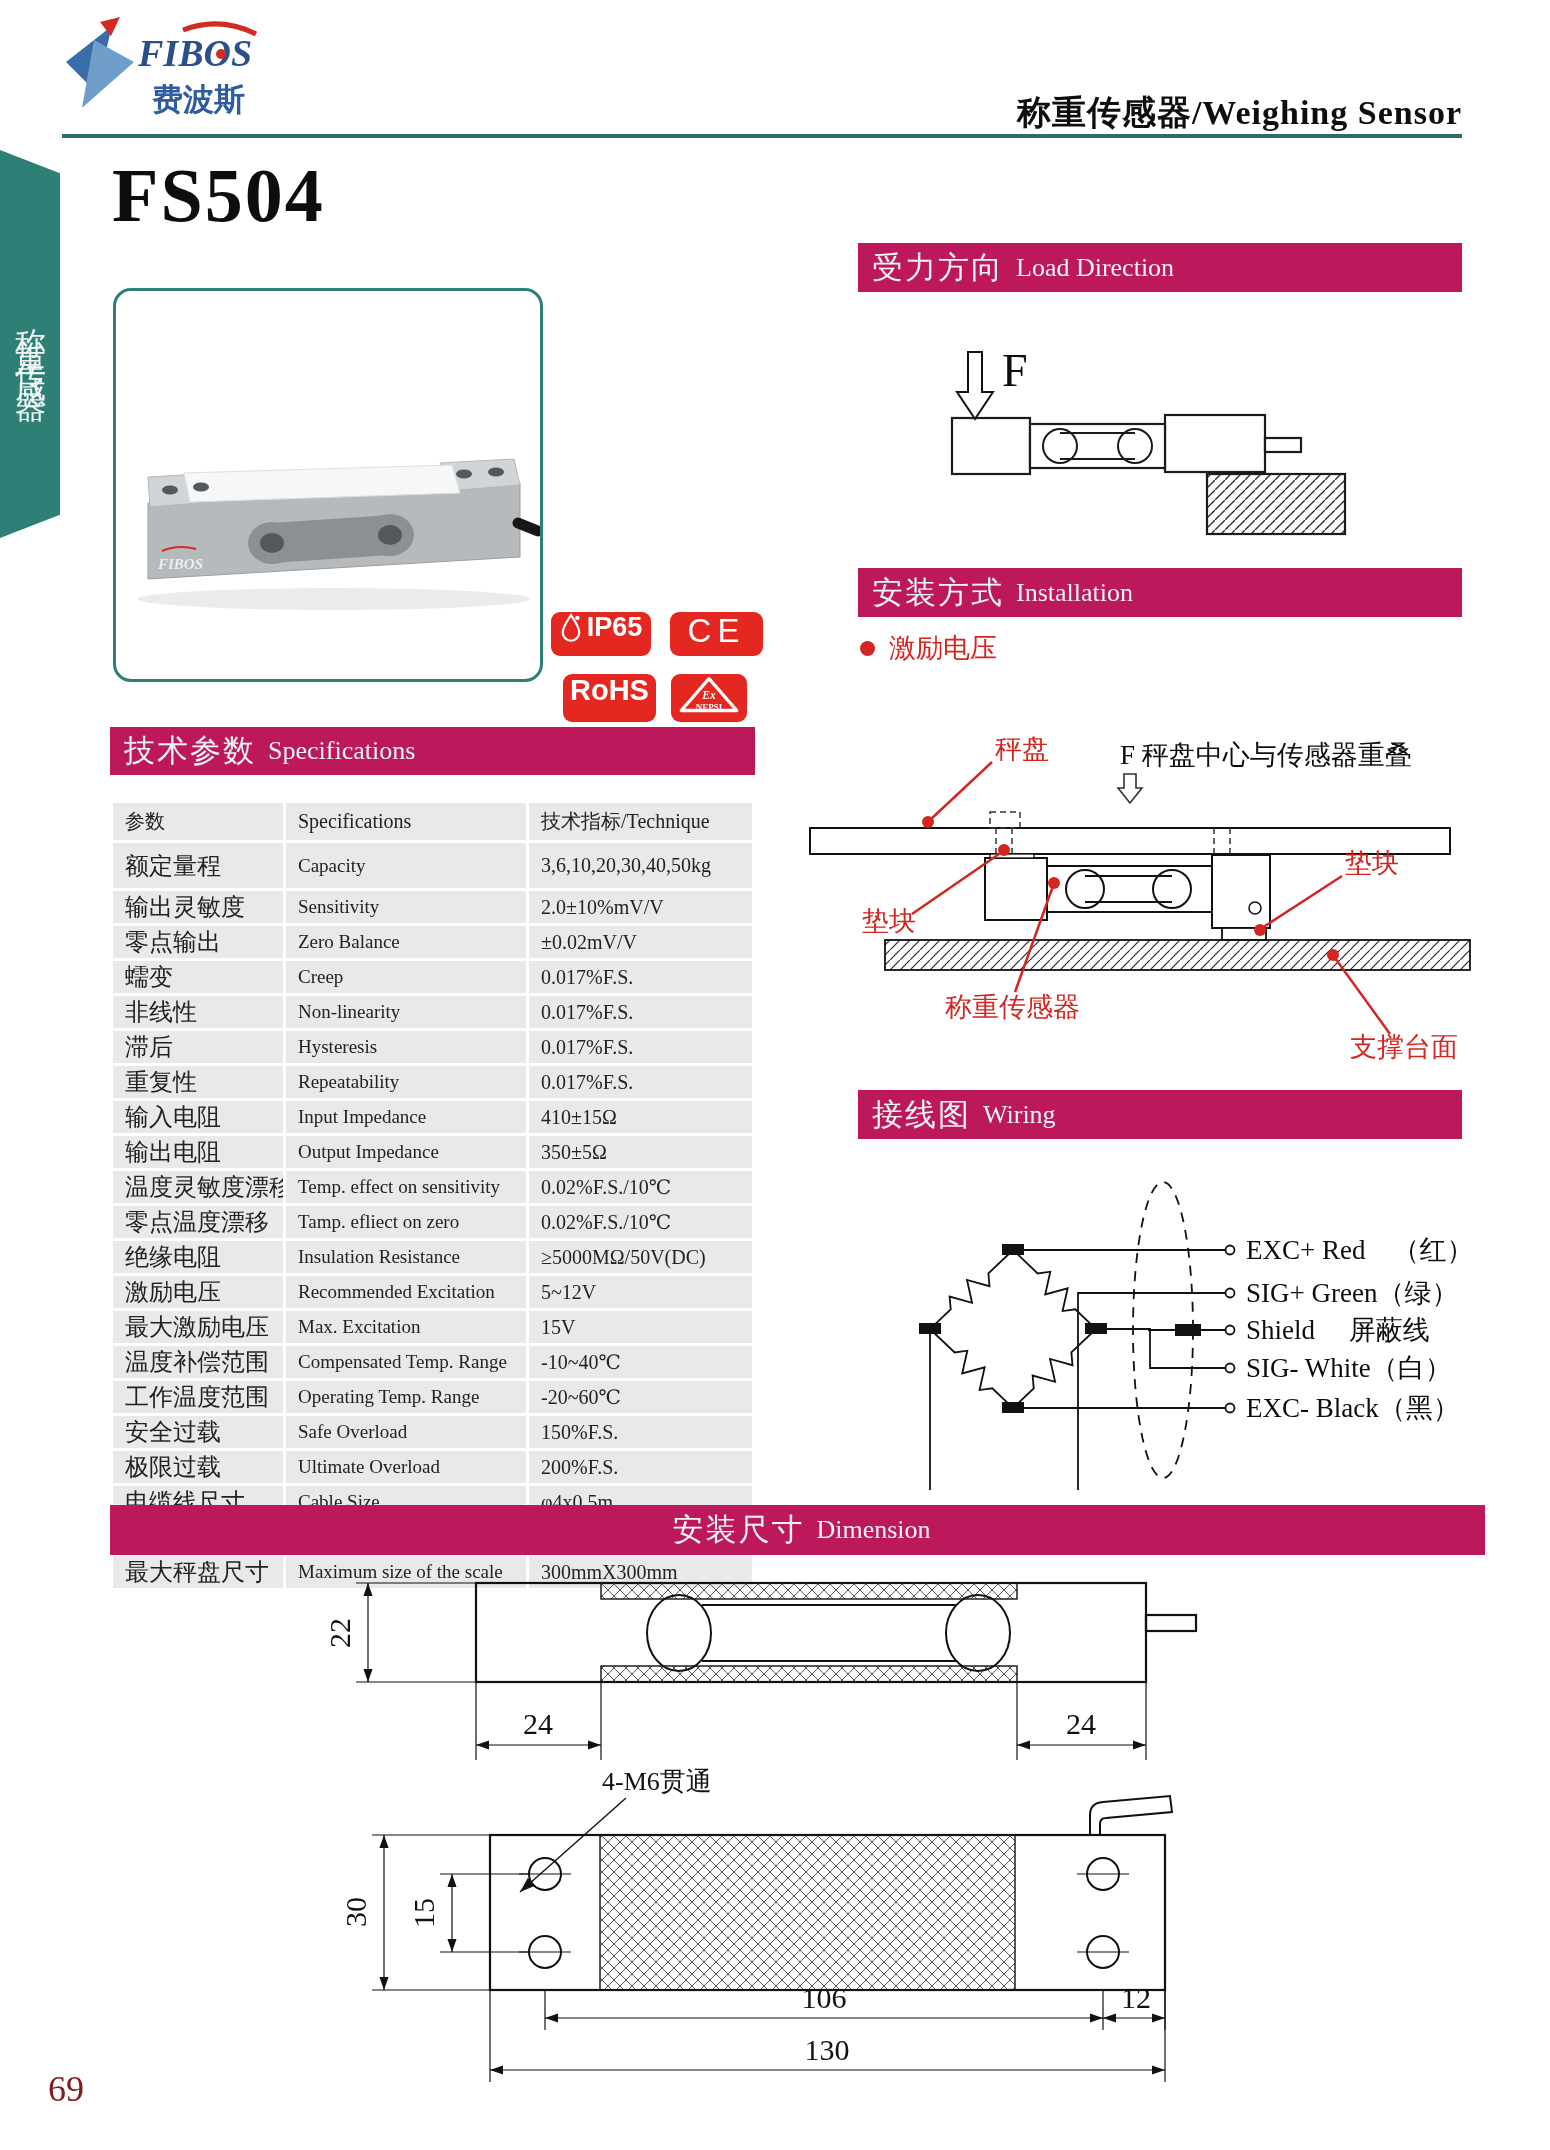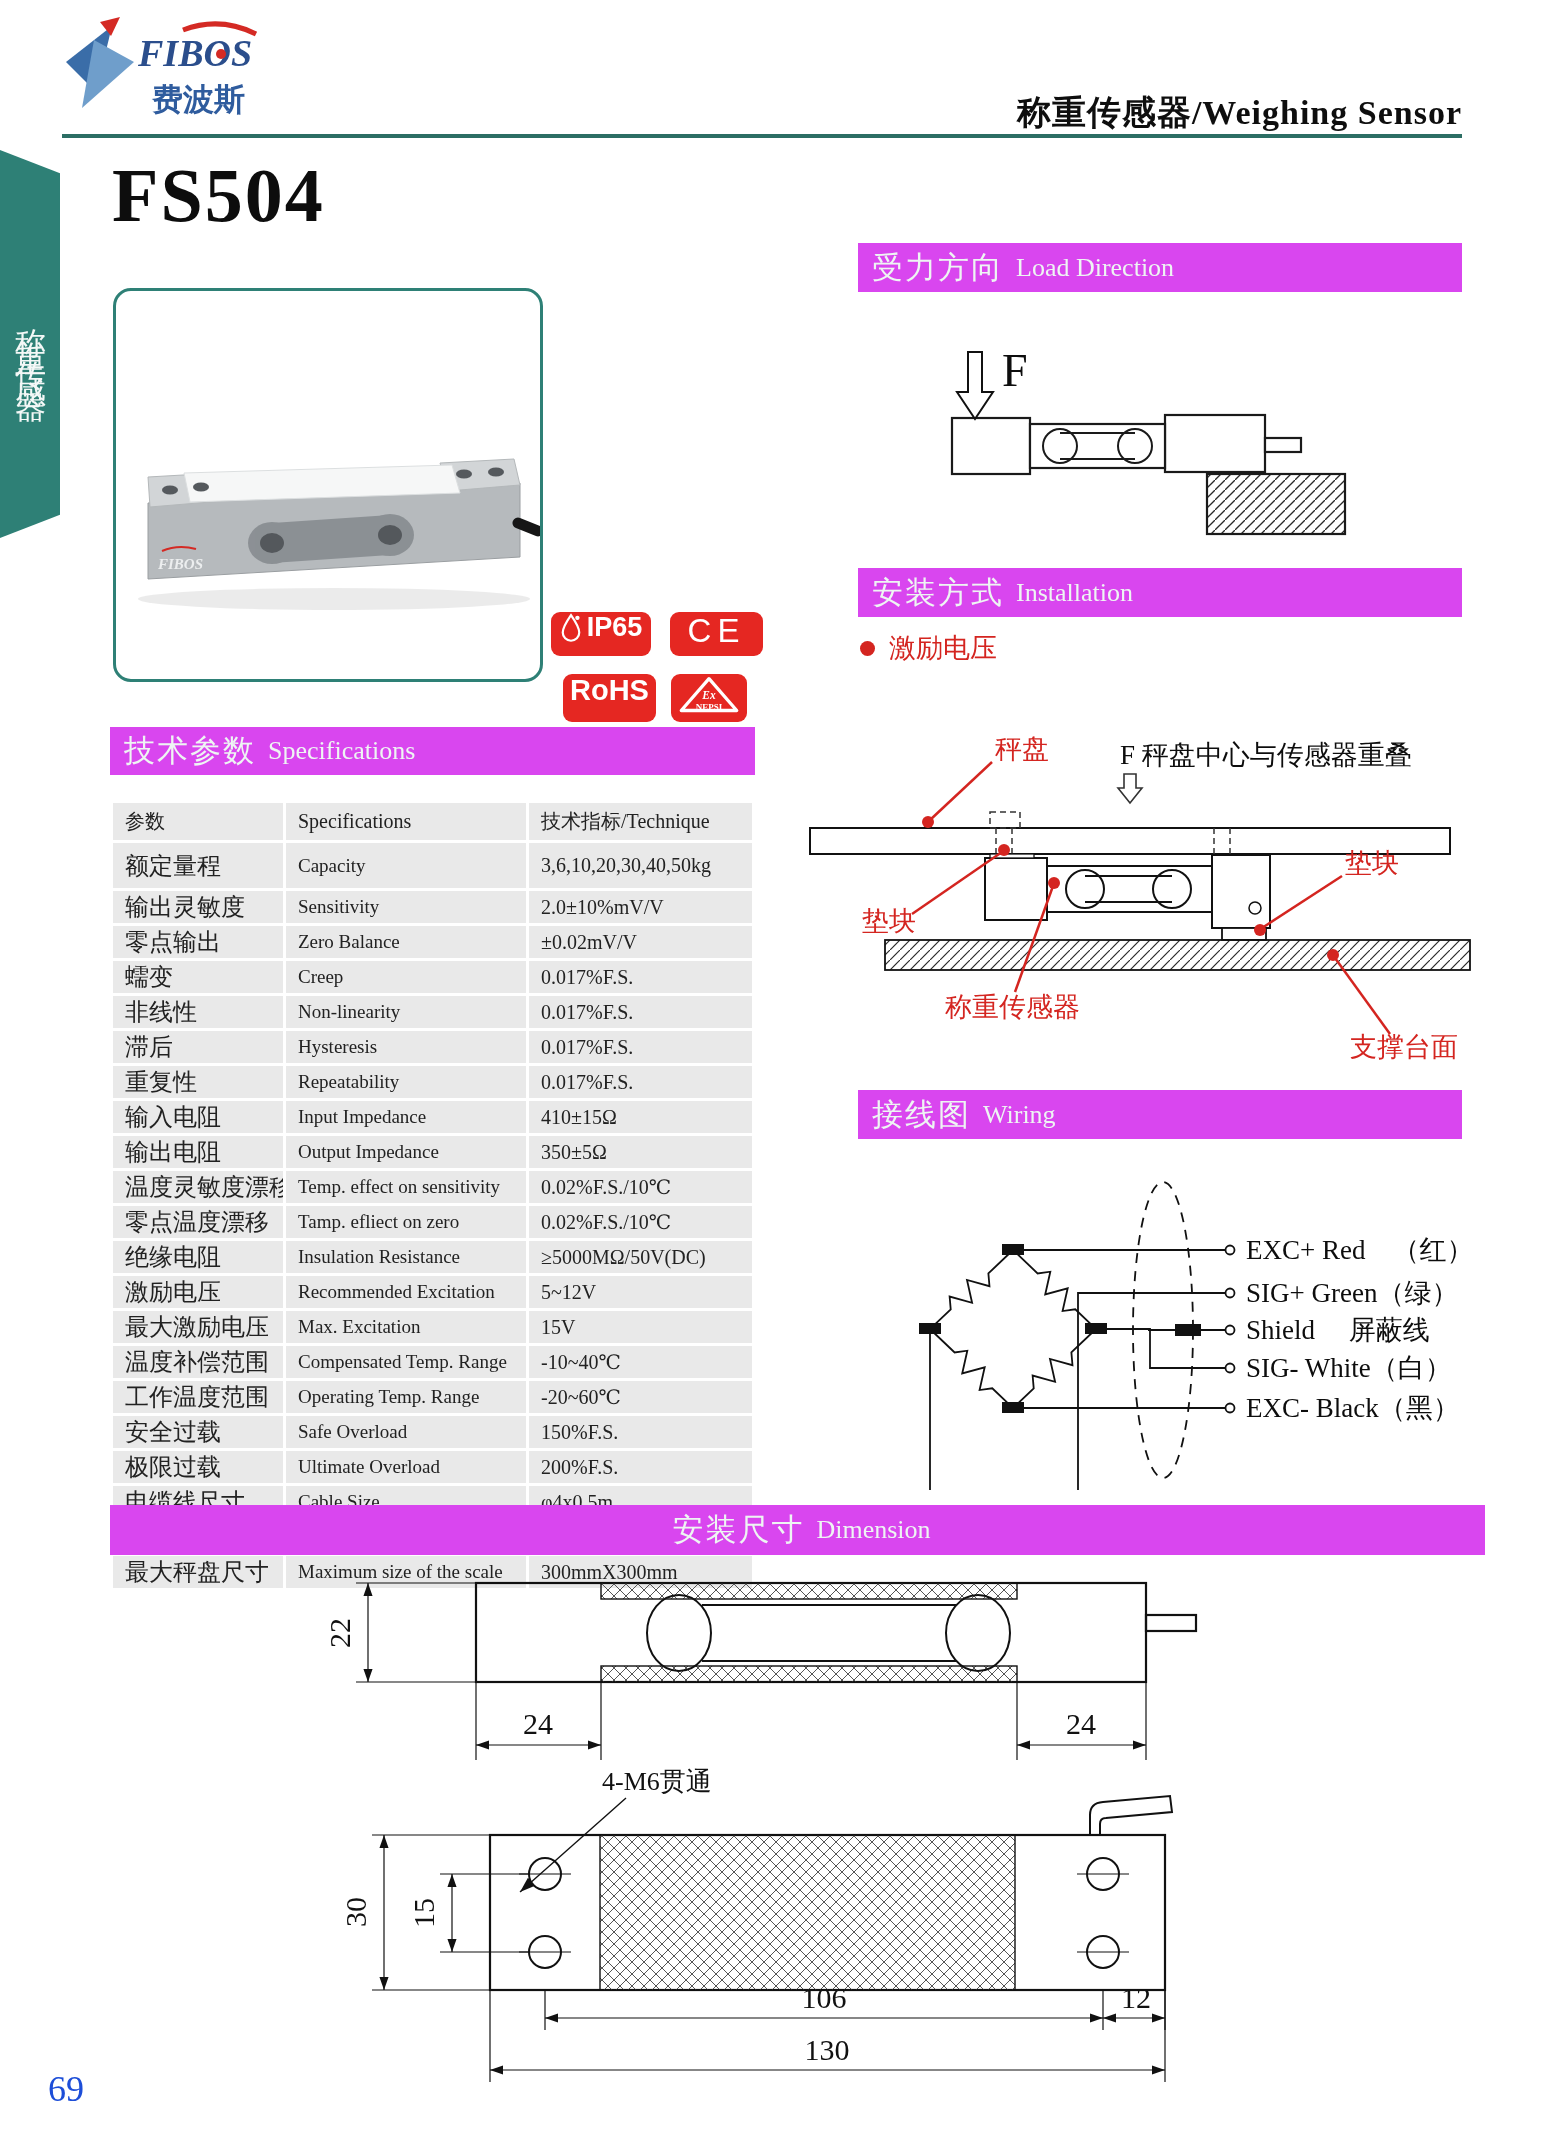--- a/index.html
+++ b/index.html
@@ -15,38 +15,38 @@
             font-size:31px;letter-spacing:16px;font-weight:500;}
   .model{font-size:76px;font-weight:bold;letter-spacing:2px;color:#0d0d0d;}
   .photo-box{border:3px solid #2E8076;border-radius:18px;background:#fff;}
   
   .badge{background:#E52722;border-radius:9px;color:#fff;display:flex;
          justify-content:center;font-family:"Liberation Sans","DejaVu Sans",sans-serif;gap:5px;}
   .badge .t1{font-size:27px;font-weight:bold;}
   .badge.ce{font-size:33px;letter-spacing:6px;font-weight:500;}
   .badge.rohs{font-size:29px;font-weight:bold;}
   
-  .bar{background:#d946ef;color:#eef5f3;display:flex;align-items:center;padding-left:14px;box-sizing:border-box;}
+  .bar{background:#be185d;color:#eef5f3;display:flex;align-items:center;padding-left:14px;box-sizing:border-box;}
   .bar .cn{font-size:31px;letter-spacing:2px;}
   .bar .en{font-size:26px;margin-left:12px;}
   .bar.center{justify-content:center;padding-left:8px;}
   
   table.specs{border-collapse:separate;border-spacing:3px;width:645px;table-layout:fixed;}
   table.specs th,table.specs td{background:#e9e9e9;vertical-align:middle;text-align:left;
       font-weight:normal;padding:0 0 0 12px;color:#222;overflow:hidden;white-space:nowrap;}
   table.specs th{height:37px;font-size:20px;}
   table.specs tr td{height:25px;}
   table.specs tr.tall td{height:45px;}
   td.c0,th.c0{font-size:24px;}
   td.c1,th.c1{font-size:19px;padding-left:9px;}
   td.c2,th.c2{font-size:20px;padding-left:10px;}
   .bullet-row{display:flex;align-items:center;color:#d42520;}
   .bullet-dot{width:15px;height:15px;border-radius:50%;background:#d42520;margin-right:14px;}
   .bullet-row span{font-size:27px;}
-  .pagenum{font-size:36px;color:#1d4ed8;}
+  .pagenum{font-size:36px;color:#7f1d1d;}
   svg text{font-family:"Liberation Serif","DejaVu Serif",serif;}
   svg .mono{font-family:"DejaVu Sans Mono","Liberation Mono",monospace;}
 </style>
 </head>
 <body>
 
 <div id="page">
 
   <div class="abs" style="left:58px;top:16px;width:212px;height:114px;">
     <svg width="212" height="114" viewBox="0 0 212 114">

